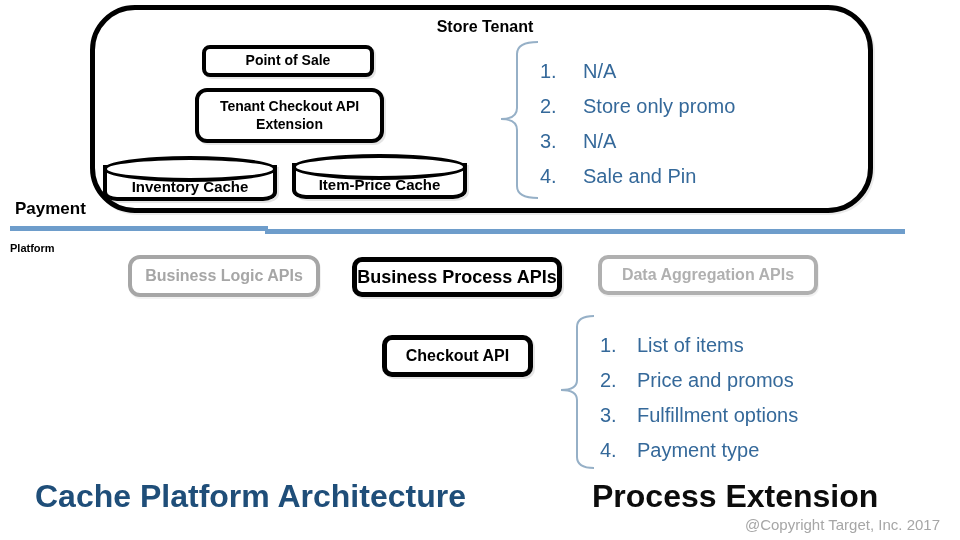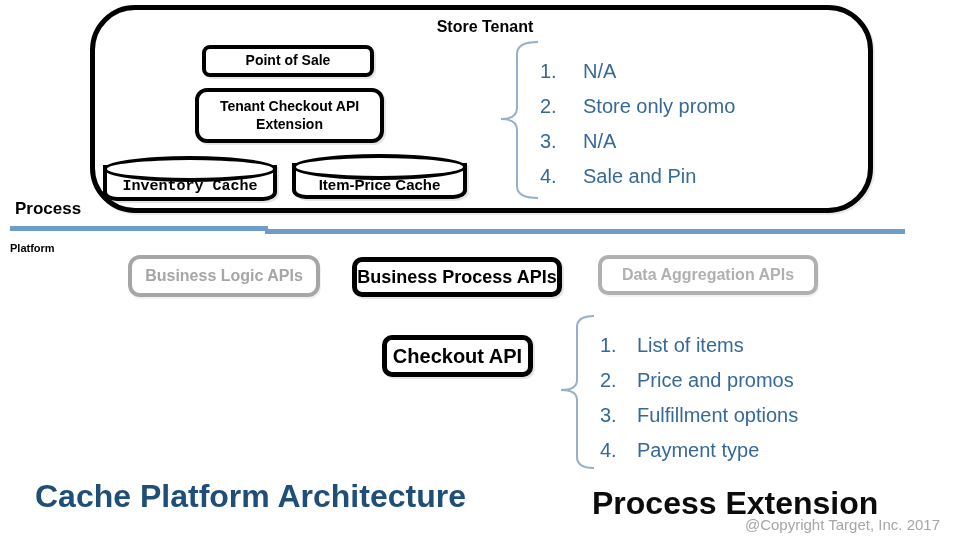--- a/index.html
+++ b/index.html
@@ -26,32 +26,32 @@
 
   
   .box {
     display:flex; align-items:center; justify-content:center; text-align:center;
     background:#fff; font-weight:bold; color:#000; line-height:1.25;
   }
   .black-box { border:4px solid #000; box-shadow:2px 2px 0 rgba(0,0,0,0.10); }
   .pos-box        { left:202px; top:45px;  width:172px; height:32px; border-radius:8px;  font-size:14px; }
   .checkout-ext   { left:195px; top:88px;  width:189px; height:55px; border-radius:12px; font-size:14px; padding:0 14px; }
   .biz-process    { left:352px; top:257px; width:210px; height:40px; border-radius:10px; border-width:5px; font-size:18px; }
-  .checkout-api   { left:382px; top:335px; width:151px; height:42px; border-radius:10px; border-width:5px; font-size:20px; }
+  .checkout-api   { left:382px; top:335px; width:151px; height:42px; border-radius:10px; border-width:5px; font-size:16px; }
   .gray-box {
     border:4px solid var(--gray); color:var(--gray);
     box-shadow:1px 2px 0 rgba(0,0,0,0.05);
   }
   .biz-logic      { left:128px; top:255px; width:192px; height:42px; border-radius:12px; font-size:16px; }
   .data-agg       { left:598px; top:255px; width:220px; height:40px; border-radius:10px; font-size:16px;
                     border-color:var(--light-gray); color:var(--light-gray);text-align:right; }
 
   
   .cylinder { position:absolute; }
-  .cyl-inventory { left:103px; top:156px; width:174px; height:45px;font-family:Liberation Mono, monospace; }
+  .cyl-inventory { left:103px; top:156px; width:174px; height:45px; }
   .cyl-itemprice { left:292px; top:154px; width:175px; height:45px; }
   .cyl-body {
     position:absolute; left:0; right:0; top:9px; bottom:0; background:#fff;
     border:4px solid #000; border-top:none;
     border-radius:0 0 14px 14px / 0 0 9px 9px;
     box-shadow:2px 2px 0 rgba(0,0,0,0.10);
   }
   .cyl-top {
     position:absolute; left:0; right:0; top:0; height:18px; background:#fff;
     border:4px solid #000; border-radius:50%;
@@ -76,21 +76,21 @@
   .list-row { display:flex; align-items:center; height:35px; }
   .list-num { flex:none; }
   .list-top .list-num    { width:43px; }
   .list-bottom .list-num { width:37px; }
 
   .brace { position:absolute; }
   .brace svg { display:block; }
 
   
   .main-title { left:35px;  top:478px; font-weight:bold; font-size:32px; color:var(--title-blue); }
-  .subtitle   { left:592px; top:478px; font-weight:bold; font-size:32px; color:#0c0c0c;margin-top:7px; }
+  .subtitle   { left:592px; top:478px; font-weight:bold; font-size:32px; color:#0c0c0c; }
   .copyright  { left:600px; top:516px; width:340px; text-align:right; font-size:15px; color:var(--gray); }
 </style>
 </head>
 <body>
 
 <div class="slide" style="--accent-blue: #6E9DCB; --list-blue: #35699A; --title-blue: #1F4E79; --gray: #A6A6A6; --light-gray: #B0B0B0; --brace-blue: #96B0C7;">
 
   <div class="abs tenant-container"></div>
   <div class="abs store-tenant-label">Store Tenant</div>
 
@@ -126,21 +126,21 @@
     <div class="list-row">
       <span class="list-num">3.</span>
       <span>N/A</span>
     </div>
     <div class="list-row">
       <span class="list-num">4.</span>
       <span>Sale and Pin</span>
     </div>
   </div>
 
-  <div class="abs tenants-label">Process</div>
+  <div class="abs tenants-label">Payment</div>
   <div class="abs blue-line blue-line-left"></div>
   <div class="abs blue-line blue-line-right"></div>
   <div class="abs platform-label">Platform</div>
 
   <div class="abs box gray-box biz-logic">Business Logic APIs</div>
   <div class="abs box black-box biz-process">Business Process APIs</div>
   <div class="abs box gray-box data-agg">Data Aggregation APIs</div>
   <div class="abs box black-box checkout-api">Checkout API</div>
 
   <div class="brace" style="left:558px; top:314px;">

